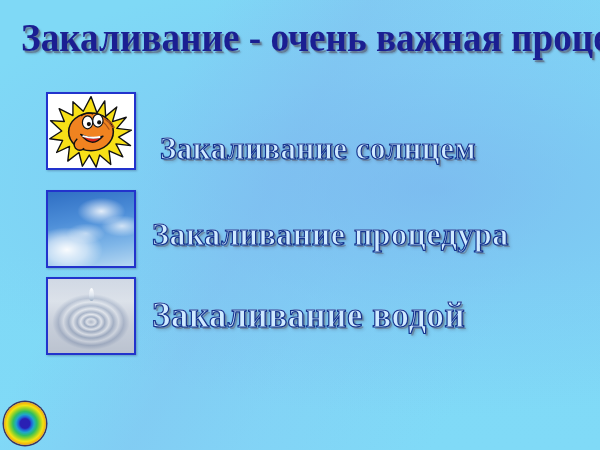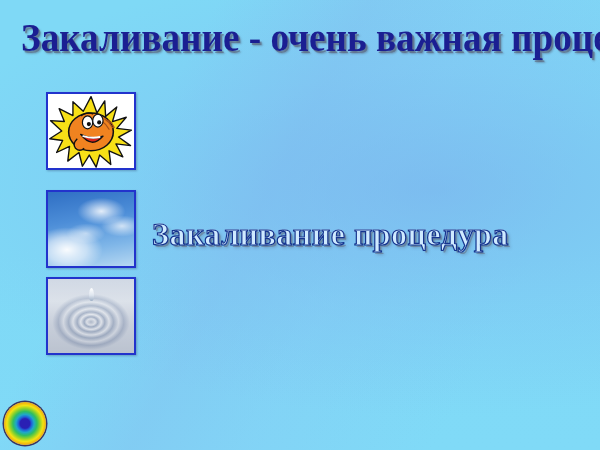--- a/index.html
+++ b/index.html
@@ -171,31 +171,37 @@
         <path d="M39 25 q6 -5 13 -2" stroke="#111111" stroke-width="1.6" fill="none" stroke-linecap="round"></path>
 
         <path d="M38 47 q13 17 26 2 q-13 5 -26 -2 z" fill="#d8261c" stroke="#111111" stroke-width="1.6" stroke-linejoin="round"></path>
         <path d="M41 49 q10 3 19 1" stroke="#ffffff" stroke-width="2.2" fill="none" stroke-linecap="round"></path>
 
         <path d="M34 52 q-6 6 -2 11 q5 5 10 0" fill="#f08320" stroke="#111111" stroke-width="1.6" stroke-linejoin="round"></path>
       </svg>
     </div>
   </div>
 
+  <div class="item" id="item-sun">
+    <span class="fillgrad">Закаливание солнцем</span>
+  </div>
 
   <div class="thumb" id="thumb-air">
     <div class="thumb-inner sky"></div>
   </div>
 
   <div class="item" id="item-air">
     <span class="fillgrad">Закаливание процедура</span>
   </div>
 
   <div class="thumb" id="thumb-water">
     <div class="thumb-inner water">
       <div class="drop"></div>
     </div>
   </div>
 
+  <div class="item" id="item-water">
+    <span class="fillgrad">Закаливание водой</span>
+  </div>
 
   <div id="rainbow-icon"></div>
 
 </div>
 
 </body></html>

